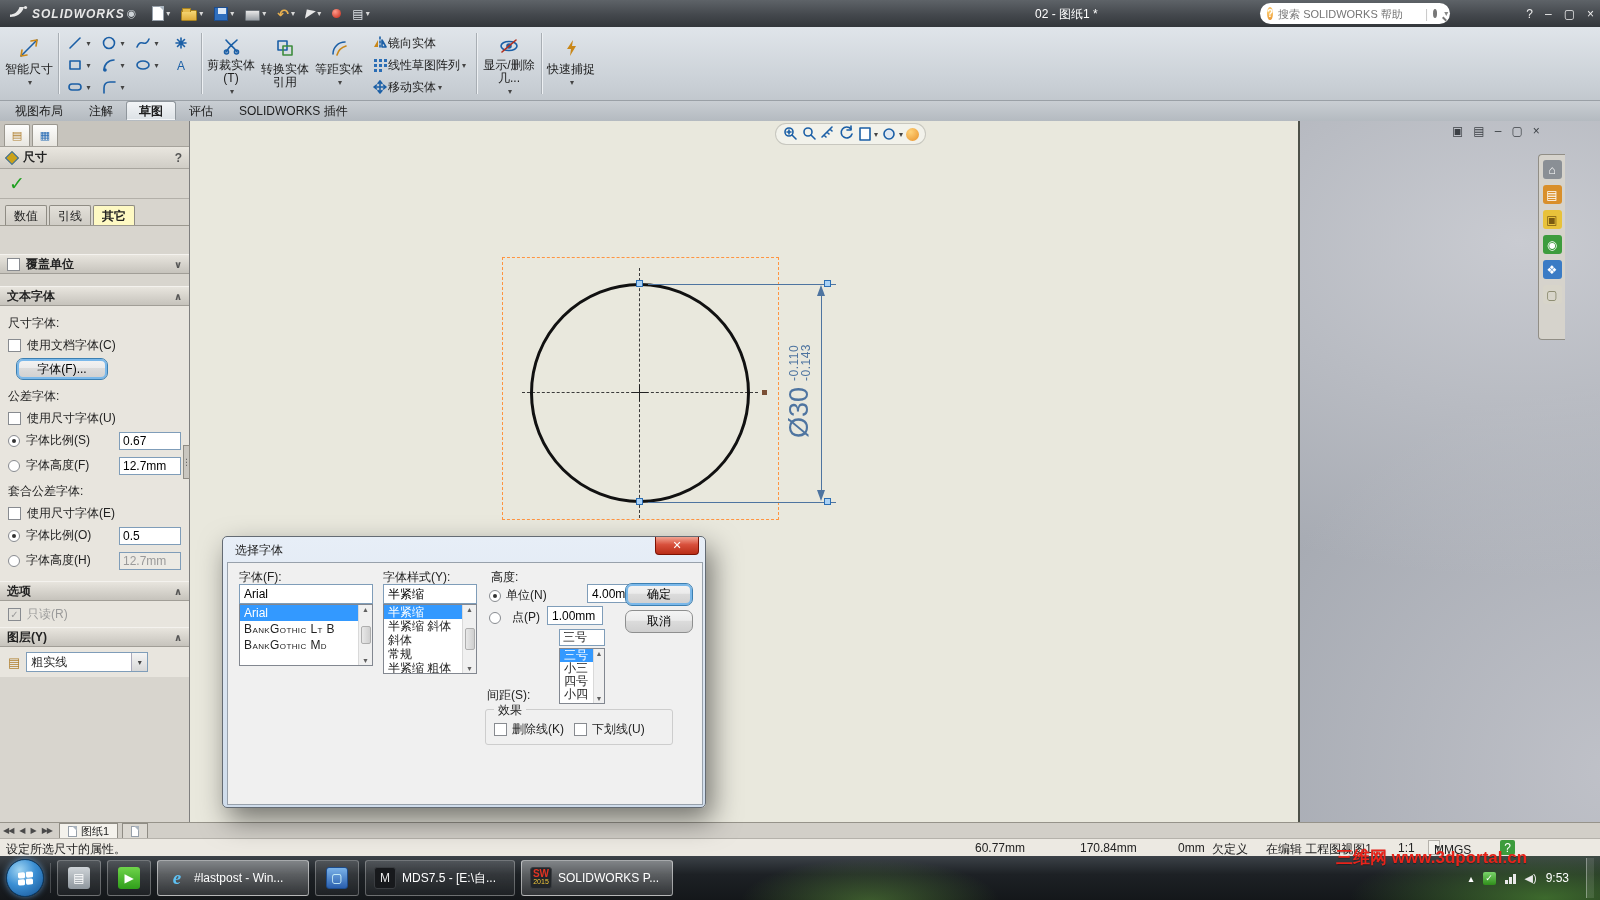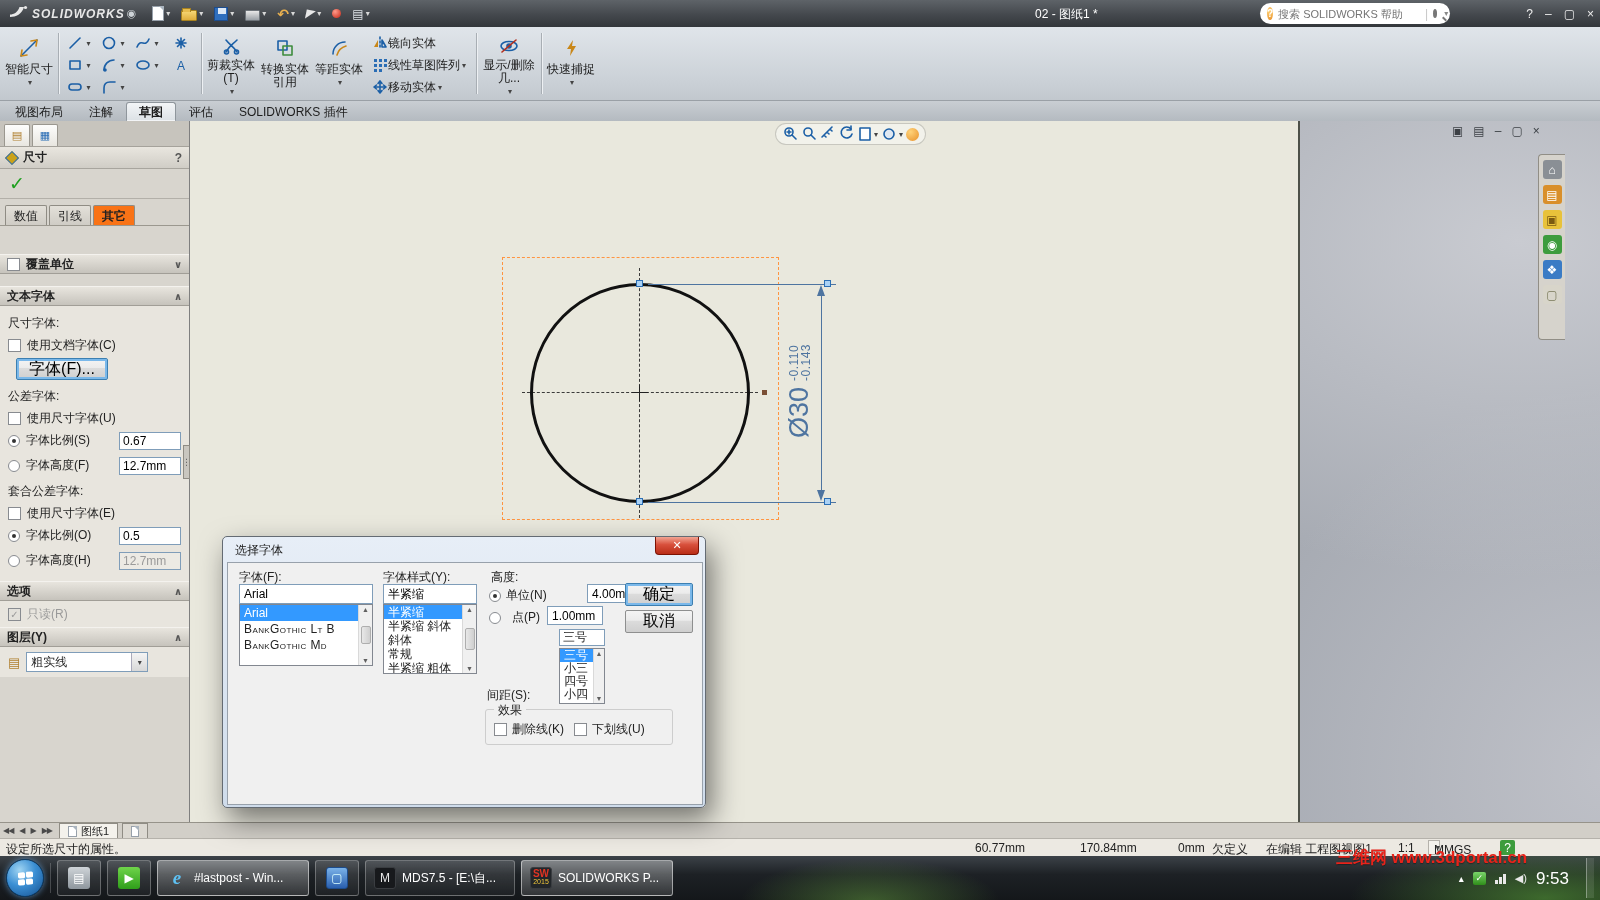--- a/index.html
+++ b/index.html
@@ -26,32 +26,32 @@
 .ribbon{position:absolute;left:0;top:27px;width:1600px;height:74px;background:linear-gradient(#e0e5ea,#ccd2d8 70%,#c2c8ce);border-bottom:1px solid #9aa0a6;display:flex;align-items:stretch;padding:2px 0 2px 3px;z-index:30}
 .rbig{width:52px;display:flex;flex-direction:column;align-items:center;padding-top:4px;font-size:12px;line-height:13px;text-align:center;color:#1c1c1c;border-radius:2px}
 .rbig .ric{height:30px;display:flex;align-items:center;justify-content:center}
 .vsep{width:1px;background:#a8aeb4;margin:4px 3px;box-shadow:1px 0 0 #edf0f3}
 .sgrid{display:grid;grid-template-columns:repeat(4,34px);grid-auto-rows:22px;align-content:start;padding-top:3px}
 .sbtn{display:flex;align-items:center;justify-content:center;gap:1px}
 .col3{display:flex;flex-direction:column;padding-top:3px}
 .row3{display:flex;align-items:center;height:22px;padding:0 7px;font-size:12px;white-space:nowrap}
 svg.ic{stroke:#1b5fa6;fill:none;stroke-width:1.6;stroke-linecap:round;stroke-linejoin:round}
 
-.cmdtabs{position:absolute;left:0;top:101px;width:1600px;height:20px;background:linear-gradient(#c9ced3,#b4bac0);display:flex;align-items:center;padding-left:2px;z-index:29}
+.cmdtabs{position:absolute;left:0;top:101px;width:1600px;height:20px;background:linear-gradient(#c9ced3,#b4bac0);display:flex;align-items:flex-start;padding-left:2px;z-index:29}
 .ctab{height:19px;line-height:18px;padding:0 12px;color:#1d1d1d;border:1px solid transparent}
 .ctab.active{background:linear-gradient(#f3f5f7,#dde2e6);border-color:#8f969c;border-bottom-color:transparent;border-radius:3px 3px 0 0;font-weight:bold}
 
 .lpanel{position:absolute;left:0;top:121px;width:190px;height:701px;background:#d8d5ce;border-right:1px solid #7f7f7f;z-index:20}
 .pmtabs{height:26px;background:#c7c4bd;border-bottom:1px solid #a5a29b;display:flex;align-items:flex-end;padding-left:4px;gap:2px}
 .pmtab{width:26px;height:22px;background:linear-gradient(#fdfdfc,#e8e6e0);border:1px solid #9a978f;border-bottom:none;display:flex;align-items:center;justify-content:center;border-radius:2px 2px 0 0;font-size:11px}
 .pmhead{height:22px;display:flex;align-items:center;gap:6px;padding:0 7px;background:linear-gradient(#e9e6df,#d0cdc6);border-bottom:1px solid #a8a59e;font-weight:bold}
 .okrow{height:30px;display:flex;align-items:center;padding:0 9px;border-bottom:1px solid #b3b0a9}
 .ptabs{display:flex;gap:2px;padding:6px 5px 0 5px;height:27px;border-bottom:1px solid #9b988f}
 .ptab{padding:2px 8px;border:1px solid #8f8c84;border-bottom:none;background:linear-gradient(#e3e0d9,#cfccc5);border-radius:2px 2px 0 0}
-.ptab.active{background:#f97316;font-weight:bold}
+.ptab.active{background:#fef9c3;font-weight:bold}
 .sech{height:20px;display:flex;align-items:center;gap:6px;padding:0 7px;background:linear-gradient(#e8e5de,#c6c3bc);border-top:1px solid #f4f2ee;border-bottom:1px solid #a19e97;font-weight:bold;color:#222}
 .sech .chev{margin-left:auto;color:#555;font-size:10px}
 .pbody{background:#e8e5de;padding:4px 8px 8px 8px}
 .flabel{margin:5px 0 3px;color:#222}
 .cbrow{display:flex;align-items:center;gap:6px;height:20px}
 .cbox{width:13px;height:13px;background:#fff;border:1px solid #888b90;display:flex;align-items:center;justify-content:center;font-size:10px;color:#555}
 .rrow{display:flex;align-items:center;gap:6px;height:25px}
 .rdot{width:12px;height:12px;border-radius:50%;background:#fff;border:1px solid #888b90;position:relative;flex:none}
 .rsel::after{content:"";position:absolute;left:3px;top:3px;width:4px;height:4px;border-radius:50%;background:#333}
 .pin{width:62px;height:18px;border:1px solid #7f9db9;background:#fff;font-size:12px;padding:0 3px;font-family:inherit}
@@ -74,21 +74,21 @@
 .dlg .inner{position:absolute;left:4px;top:25px;width:476px;height:243px;background:#f0f0f0;border:1px solid #98a1ab}
 .dlg .dtitle{position:absolute;left:12px;top:5px;color:#1a1a1a}
 .dclose{position:absolute;left:432px;top:0px;width:44px;height:18px;background:linear-gradient(#f2a492,#d8503c 45%,#b92d17);border:1px solid #7c1203;border-top:none;border-radius:0 0 4px 4px;color:#fff;display:flex;align-items:center;justify-content:center;font-size:11px;font-weight:bold}
 .din{position:absolute;height:20px;background:#fff;border:1px solid #7f9db9;font-size:12px;padding:0 4px;font-family:inherit}
 .dlist{position:absolute;background:#fff;border:1px solid #828790;font-size:12px;overflow:hidden}
 .dlist .it{height:16px;line-height:16px;padding:0 4px;white-space:nowrap;overflow:hidden}
 .dlist .it.sel{background:#3399ff;color:#fff}
 .sc{font-variant:small-caps;letter-spacing:.4px}
 .vsb{position:absolute;right:0;top:0;bottom:0;width:14px;background:#f0f0f0;border-left:1px solid #d9d9d9;display:flex;flex-direction:column;justify-content:space-between;align-items:center;font-size:7px;color:#606060;padding:1px 0}
 .vsb .thumb{width:10px;flex:none;background:linear-gradient(90deg,#e8e8e8,#cfcfcf);border:1px solid #aeaeae;border-radius:2px}
-.btn7{position:absolute;background:linear-gradient(#f4f4f4,#ebebeb 45%,#dcdcdc 46%,#cfcfcf);border:1px solid #8e8f8f;border-radius:2px;display:flex;align-items:center;justify-content:center;font-size:16px}
+.btn7{position:absolute;background:linear-gradient(#f4f4f4,#ebebeb 45%,#dcdcdc 46%,#cfcfcf);border:1px solid #8e8f8f;border-radius:7px;display:flex;align-items:center;justify-content:center;font-size:12px}
 .btn7.def{box-shadow:inset 0 0 0 2px #7ab8ea;border-color:#3c7fb1}
 .grp{position:absolute;border:1px solid #cdcdcd;border-radius:3px}
 .glabel{position:absolute;top:-8px;left:8px;background:#f0f0f0;padding:0 4px}
 
 .sheetbar{position:absolute;left:0;top:822px;width:1600px;height:16px;background:#d2cfc8;border-top:1px solid #96938a;display:flex;align-items:center;font-size:11px;z-index:25}
 .navarr{color:#4a4a4a;font-size:8px;padding:0 3px;letter-spacing:-1px}
 .shtab{height:15px;display:flex;align-items:center;gap:4px;background:#f4f2ec;border:1px solid #8f8c84;border-bottom:none;padding:0 8px;margin-left:4px}
 .statusbar{position:absolute;left:0;top:838px;width:1600px;height:18px;background:#ece9e2;border-top:1px solid #b5b2ab;z-index:25;font-size:12px;color:#222}
 .statusbar span{position:absolute;top:2px;white-space:nowrap}
 
@@ -664,21 +664,21 @@
     </span>
     <span class="tray">
       <span style="font-size:10px">▴</span>
       <span style="width:13px;height:13px;background:linear-gradient(#7ad46a,#2f8e1a);border-radius:2px;display:inline-flex;align-items:center;justify-content:center;font-size:9px;color:#fff">✓</span>
       <span class="minibars">
           <i style="height:4px"></i>
           <i style="height:7px"></i>
           <i style="height:10px"></i>
         </span>
       <span style="font-size:11px;color:#e8e8e8">◀)</span>
-      <span style="display:flex;flex-direction:column;align-items:flex-end;line-height:13px;font-size:17px;margin-right:8px">
+      <span style="display:flex;flex-direction:column;align-items:flex-end;line-height:13px;font-size:12px;margin-right:8px">
         <span>9:53</span>
       </span>
       <span style="width:8px;height:40px;background:rgba(255,255,255,.10);border-left:1px solid rgba(255,255,255,.35)"></span>
     </span>
   </div>
 
   <span class="watermark">三维网 www.3dportal.cn</span>
 
 </div>
 

